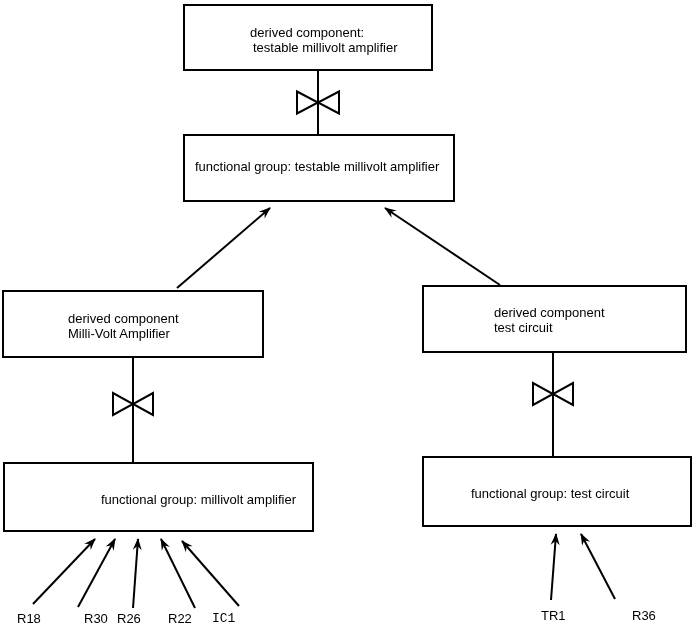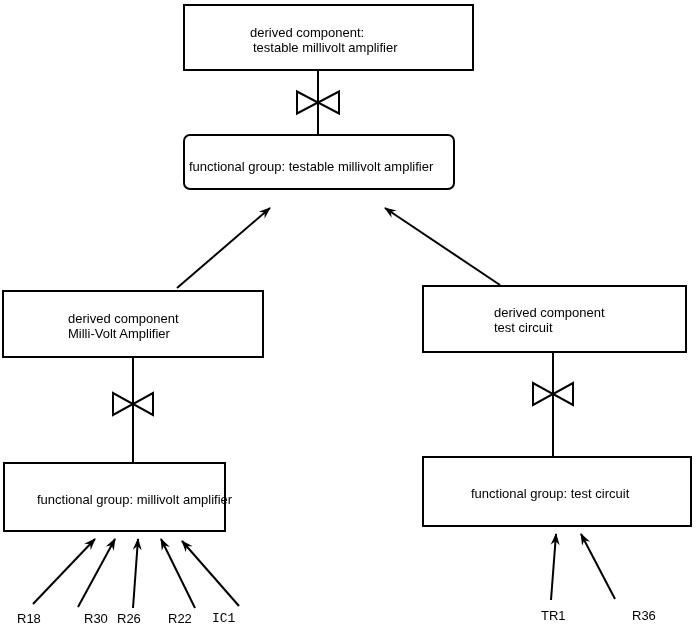--- a/index.html
+++ b/index.html
@@ -27,26 +27,26 @@
     position: absolute;
     box-sizing: border-box;
     border: 2px solid #000000;
     background: #ffffff;
     font-size: 13px;
     line-height: 15px;
     white-space: nowrap;
   }
   .node .txt { display: block; }
 
-  .node-top-derived   { left: 183px; top: 4px;   width: 291px; height: 67px; padding: 19px 0 0 65px; }
+  .node-top-derived   { left: 183px; top: 4px;   width: 250px; height: 67px; padding: 19px 0 0 65px; }
   .node-top-derived .txt2 { padding-left: 3px; }
-  .node-top-group     { left: 183px; top: 134px; width: 272px; height: 56px; padding: 23px 0 0 4px; border-radius: 7px; }
+  .node-top-group     { left: 183px; top: 134px; width: 272px; height: 68px; padding: 23px 0 0 10px; }
   .node-left-derived  { left: 2px;   top: 290px; width: 262px; height: 68px; padding: 19px 0 0 64px; }
   .node-right-derived { left: 422px; top: 285px; width: 265px; height: 68px; padding: 18px 0 0 70px; }
-  .node-left-group    { left: 3px;   top: 462px; width: 223px; height: 70px; padding: 28px 16px 0 32px; text-align: right; }
+  .node-left-group    { left: 3px;   top: 462px; width: 311px; height: 70px; padding: 28px 16px 0 32px; text-align: right; }
   .node-right-group   { left: 422px; top: 456px; width: 270px; height: 71px; padding: 28px 0 0 47px; }
 
   .comp-label {
     position: absolute;
     font-size: 13px;
     line-height: 15px;
     white-space: nowrap;
   }
   .lbl-r18 { left: 17px;  top: 611px; }
   .lbl-r30 { left: 64px;  top: 611px; margin-left: 20px; }

